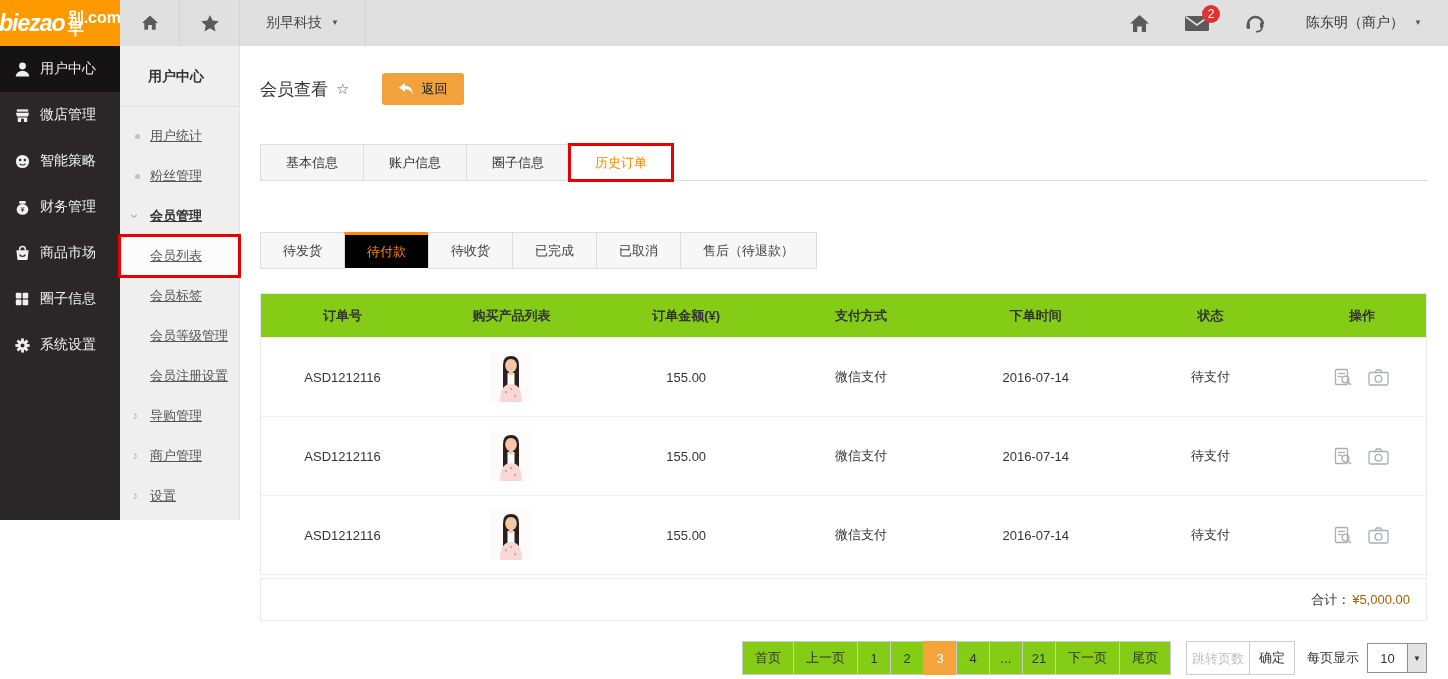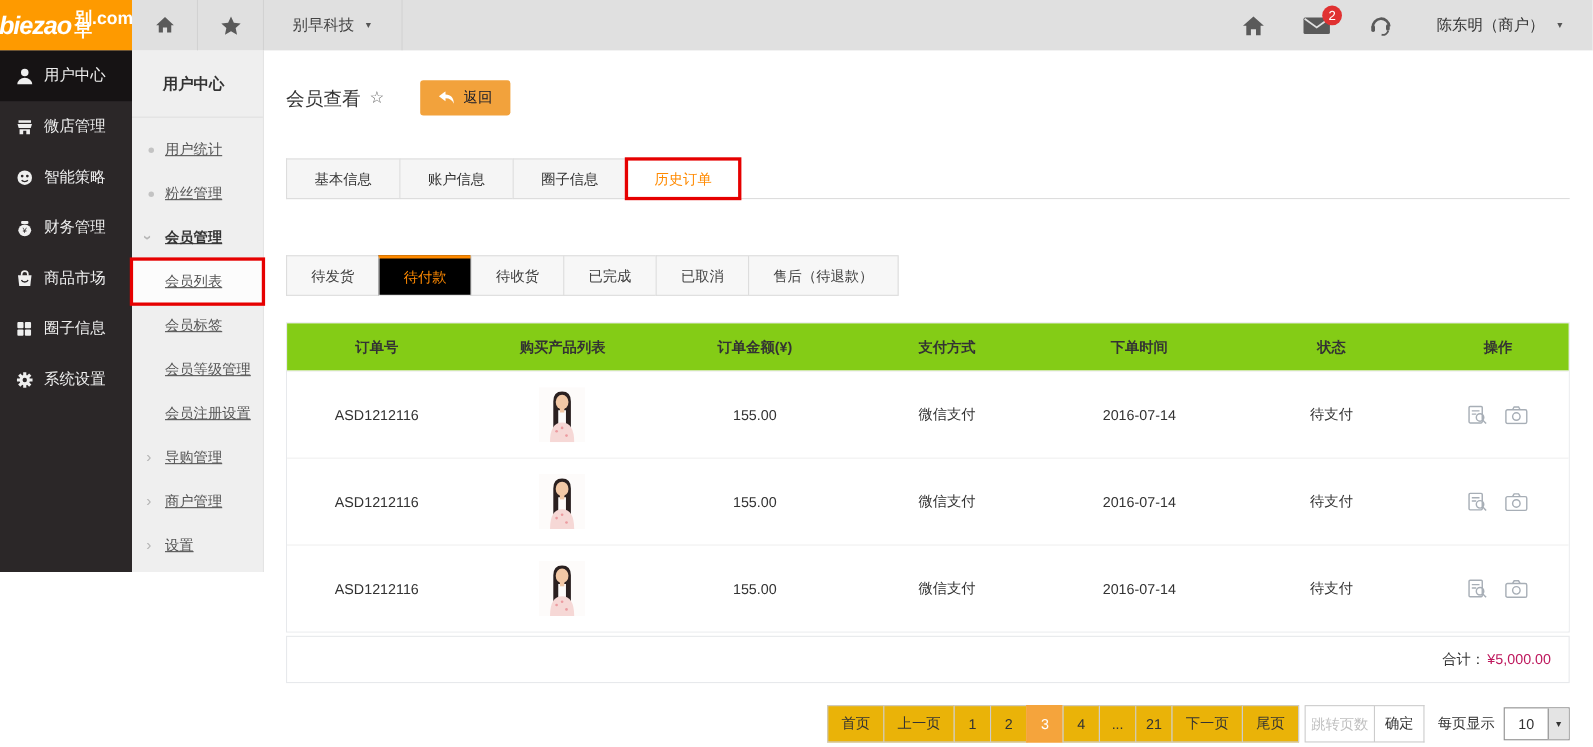--- a/index.html
+++ b/index.html
@@ -58,29 +58,29 @@
   
   .order-table { margin-top:24px; border:1px solid #e7e9ec; }
   .thead { display:flex; align-items:center; height:43px; background:#84cc16; font-weight:bold; font-size:13px; }
   .trow { display:flex; align-items:center; height:79px; border-top:1px solid #f0f0f0; background:#fff; }
   .cell { text-align:center; display:flex; align-items:center; justify-content:center; }
   .c1{width:14%;} .c2{width:15%;} .c3{width:15%;} .c4{width:15%;} .c5{width:15%;} .c6{width:15%;} .c7{width:11%;}
   .prod-img { width:42px; height:50px; background:#fff; }
   .ops { display:flex; gap:15px; color:#a7aeb6; }
   .op-icon { cursor:pointer; display:flex; }
   .total-box { margin-top:3px; border:1px solid #e7e9ec; height:43px; display:flex; align-items:center; justify-content:flex-end; padding-right:16px; font-size:13px; color:#333; }
-  .total-value { color:#be185d; margin-left:2px; }
+  .total-value { color:#a16207; margin-left:2px; }
   
   .pagination { margin-top:20px; display:flex; justify-content:flex-end; align-items:center; font-size:13px; }
   .pg-group { display:flex; }
-  .pg-btn { min-width:33px; height:34px; padding:0 12px; display:flex; align-items:center; justify-content:center; border:1px solid #ccc; border-right:none; background:#eab308; cursor:pointer; color:#333; }
+  .pg-btn { min-width:33px; height:34px; padding:0 12px; display:flex; align-items:center; justify-content:center; border:1px solid #ccc; border-right:none; background:#84cc16; cursor:pointer; color:#333; }
   .pg-btn.num { padding:0; }
   .pg-btn:last-child { border-right:1px solid #ccc; }
   .pg-btn.active { background:#f5a43c; border-color:#f5a43c; color:#fff; }
-  .jump-input { width:64px; height:34px; border:1px solid #ccc; margin-left:5px; text-align:center; font-size:13px; font-family:inherit; color:#333; outline:none; }
+  .jump-input { width:64px; height:34px; border:1px solid #ccc; margin-left:15px; text-align:center; font-size:13px; font-family:inherit; color:#333; outline:none; }
   .jump-input::placeholder { color:#c0c0c0; }
   .confirm-btn { height:34px; border:1px solid #ccc; border-left:none; background:#fff; padding:0 9px; font-size:13px; font-family:inherit; cursor:pointer; color:#333; }
   .per-label { margin:0 8px 0 12px; color:#333; }
   .select { display:flex; width:60px; height:30px; border:1px solid #8f8f8f; background:#fff; cursor:pointer; align-items:stretch; }
   .select-value { flex:1; display:flex; align-items:center; justify-content:center; }
   .select-arrow { width:19px; background:#e4e4e4; border-left:1px solid #8f8f8f; display:flex; align-items:center; justify-content:center; font-size:8px; color:#333; }
   svg { display:block; }
 </style>
 </head>
 <body>

